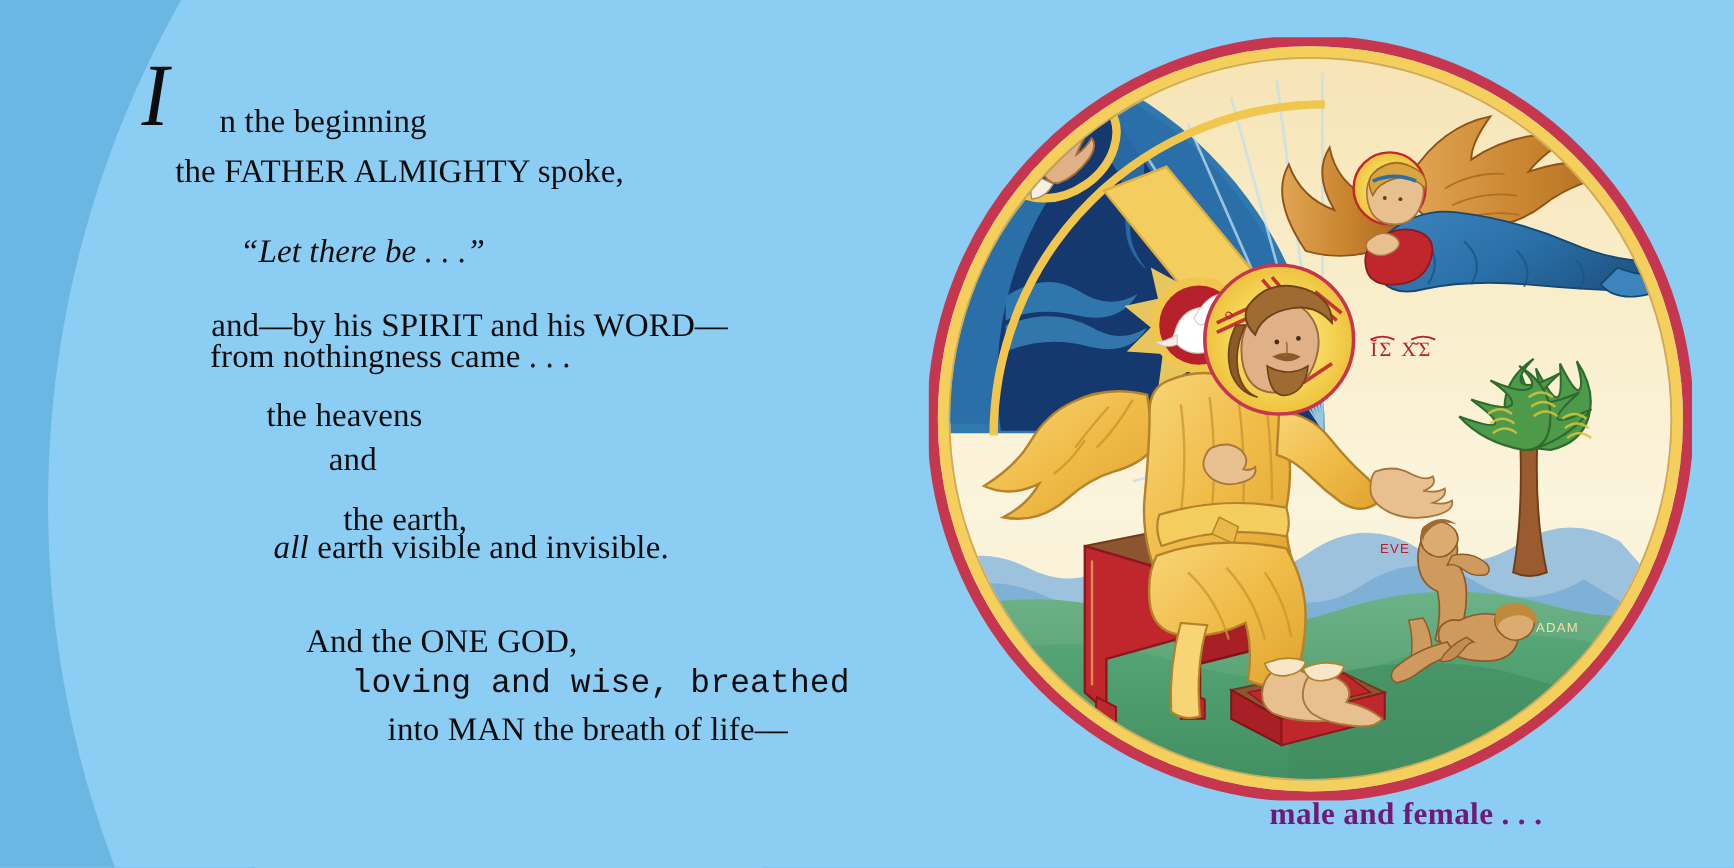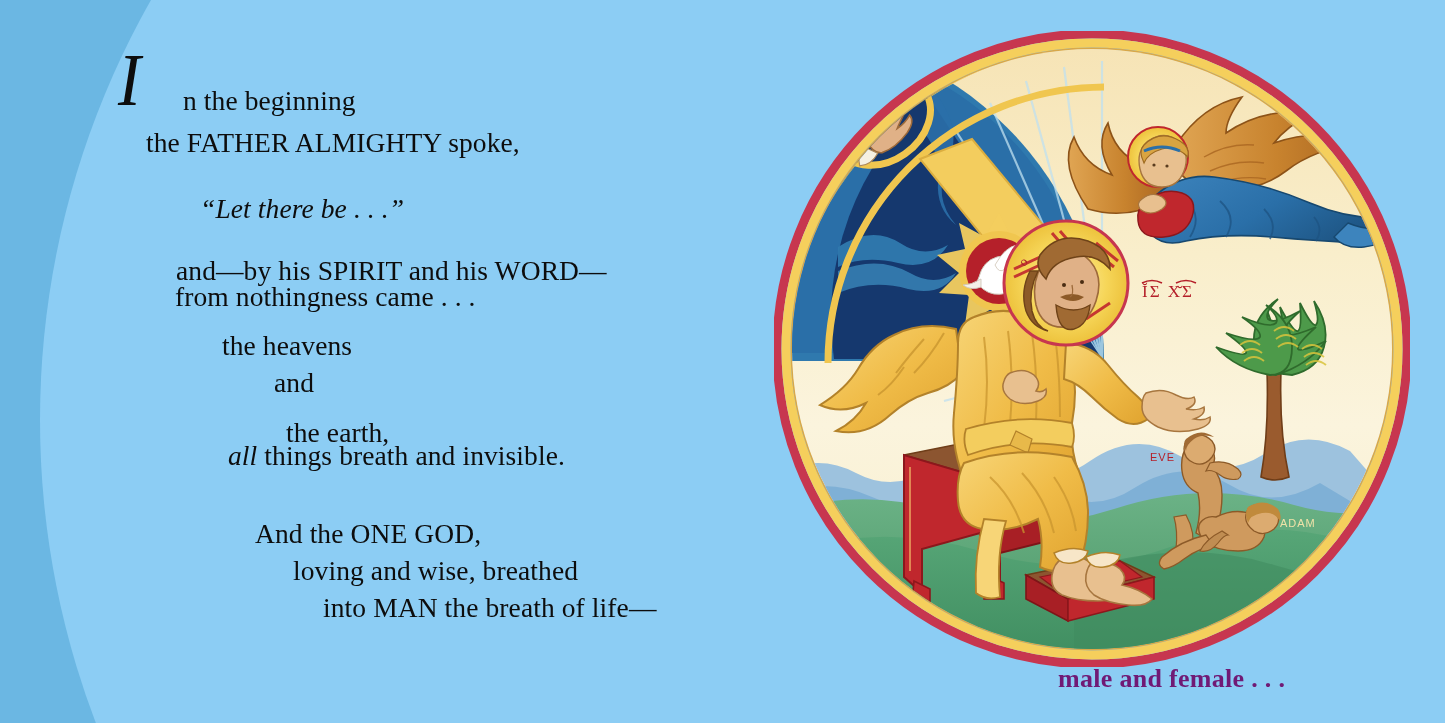--- a/index.html
+++ b/index.html
@@ -57,23 +57,23 @@
     <div class="dropcap">I</div>
 
     <div class="line" style="left:146px;top:127px;">the FATHER ALMIGHTY spoke,</div>
     <div class="line" style="left:183px;top:85px;">n the beginning</div>
     <div class="line" style="left:200px;top:193px;font-style:italic;">“Let there be . . .”</div>
     <div class="line" style="left:152px;top:255px;margin-left:24px;">and—by his SPIRIT and his WORD—</div>
     <div class="line" style="left:175px;top:281px;">from nothingness came . . .</div>
     <div class="line" style="left:222px;top:330px;">the heavens</div>
     <div class="line" style="left:274px;top:367px;">and</div>
     <div class="line" style="left:286px;top:393px;margin-top:24px;">the earth,</div>
-    <div class="line" style="left:228px;top:440px;"><em>all</em><span> things breath and invisible.</span></div>
+    <div class="line" style="left:228px;top:440px;"><em>all</em><span> earth visible and invisible.</span></div>
     <div class="line" style="left:255px;top:518px;">And the ONE GOD,</div>
-    <div class="line" style="left:293px;top:555px;">loving and wise, breathed</div>
+    <div class="line" style="left:293px;top:555px;font-family:Liberation Mono, monospace;">loving and wise, breathed</div>
     <div class="line" style="left:323px;top:592px;">into MAN the breath of life—</div>
   </div>
 
   <div class="caption">male and female . . .</div>
 
   <div class="icon-wrap">
   <svg class="icon-svg" viewBox="0 0 636 636" xmlns="http://www.w3.org/2000/svg">
     <defs>
       <clipPath id="disc">
             <circle cx="318" cy="318" r="300"></circle>

